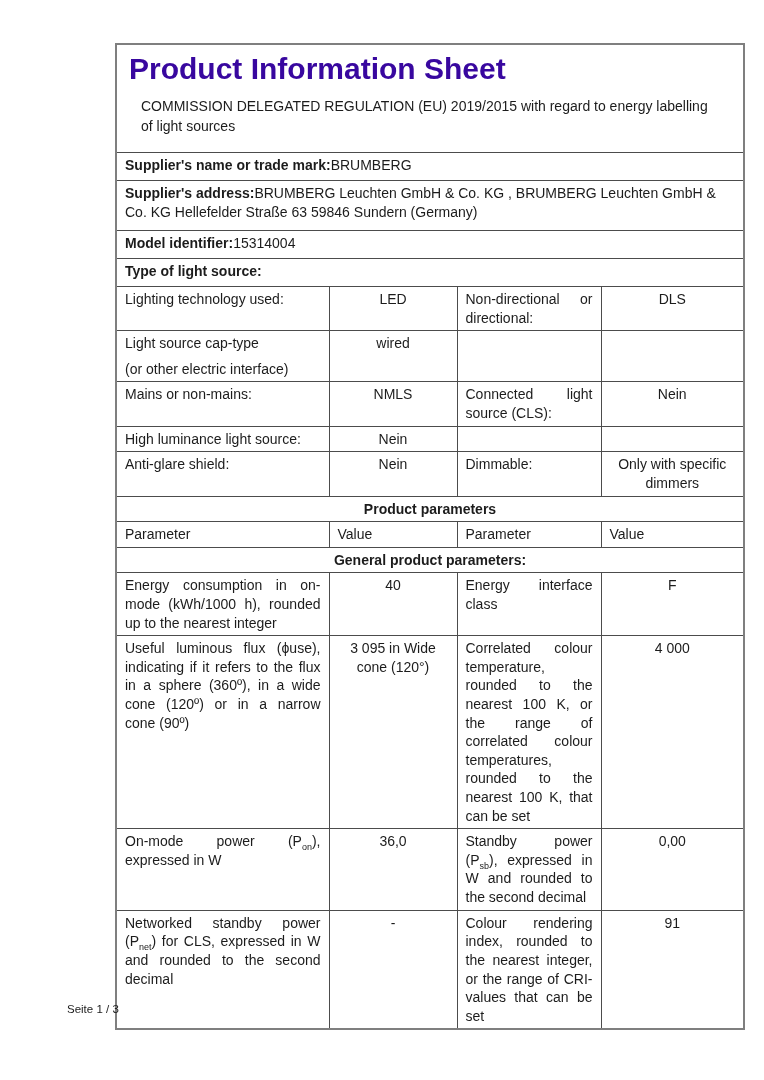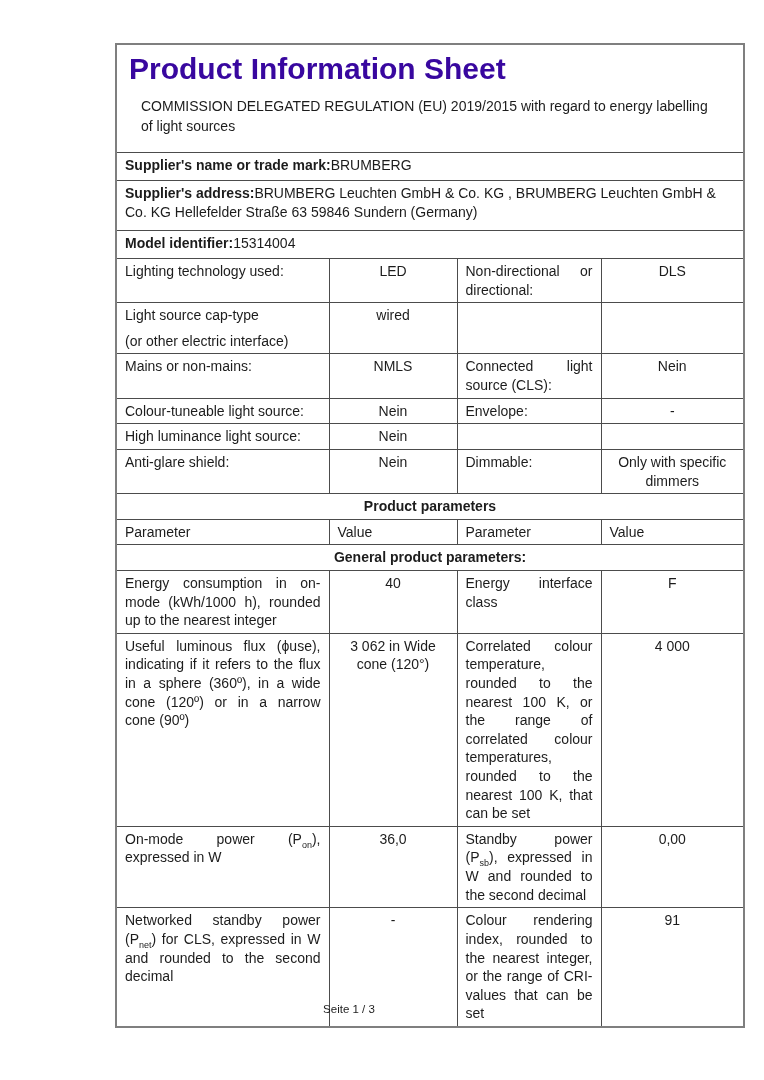--- a/index.html
+++ b/index.html
@@ -70,21 +70,21 @@
   tr.r-gpp    { height: 21px; }
   tr.r-g1     { height: 59px; }
   tr.r-g2     { height: 188px; }
   tr.r-g3     { height: 77px; }
   tr.r-g4     { height: 117px; }
 
   .footer {
     position: absolute;
     left: 67px; top: 1003px;
     width: 564px;
-    text-align: center;
+    text-align: left;
     font-size: 11.5px;
     color: #1c1c1c;
   }
 </style>
 </head>
 <body>
 
 <div class="page">
   <table class="sheet">
     <colgroup>
@@ -113,20 +113,25 @@
         <span class="lbl">Supplier's address:</span><span class="val">BRUMBERG Leuchten GmbH &amp; Co. KG , BRUMBERG Leuchten GmbH &amp; Co. KG Hellefelder Straße 63 59846 Sundern (Germany)</span>
       </td>
     </tr>
 
     <tr class="r-model">
       <td colspan="4">
         <span class="lbl">Model identifier:</span><span class="val">15314004</span>
       </td>
     </tr>
 
+    <tr class="r-type">
+      <td colspan="4">
+        <span class="lbl">Type of light source:</span>
+      </td>
+    </tr>
 
     <tr class="r-tech">
       <td class="p">Lighting technology used:</td>
       <td class="v">LED</td>
       <td class="p">Non-directional or directional:</td>
       <td class="v">DLS</td>
     </tr>
 
     <tr class="r-cap">
       <td class="p">
@@ -138,26 +143,20 @@
       <td class="v"></td>
     </tr>
 
     <tr class="r-mains">
       <td class="p">Mains or non-mains:</td>
       <td class="v">NMLS</td>
       <td class="p">Connected light source (CLS):</td>
       <td class="v">Nein</td>
     </tr>
 
-    <tr class="r-tune">
-      <td class="p">Colour-tuneable light source:</td>
-      <td class="v">Nein</td>
-      <td class="p">Envelope:</td>
-      <td class="v">-</td>
-    </tr>
 
     <tr class="r-lum">
       <td class="p">High luminance light source:</td>
       <td class="v">Nein</td>
       <td class="p"></td>
       <td class="v"></td>
     </tr>
 
     <tr class="r-glare">
       <td class="p">Anti-glare shield:</td>
@@ -183,21 +182,21 @@
 
     <tr class="r-g1">
       <td class="p">Energy consumption in on-mode (kWh/1000 h), rounded up to the nearest integer</td>
       <td class="v">40</td>
       <td class="p">Energy interface class</td>
       <td class="v">F</td>
     </tr>
 
     <tr class="r-g2">
       <td class="p">Useful luminous flux (ϕuse), indicating if it refers to the flux in a sphere (360º), in a wide cone (120º) or in a narrow cone (90º)</td>
-      <td class="v">3 062 in Wide cone (120°)</td>
+      <td class="v">3 095 in Wide cone (120°)</td>
       <td class="p">Correlated colour temperature, rounded to the nearest 100 K, or the range of correlated colour temperatures, rounded to the nearest 100 K, that can be set</td>
       <td class="v">4 000</td>
     </tr>
 
     <tr class="r-g3">
       <td class="p">
         <span>On-mode power (P</span><sub>on</sub><span>), expressed in W</span>
       </td>
       <td class="v">36,0</td>
       <td class="p">

